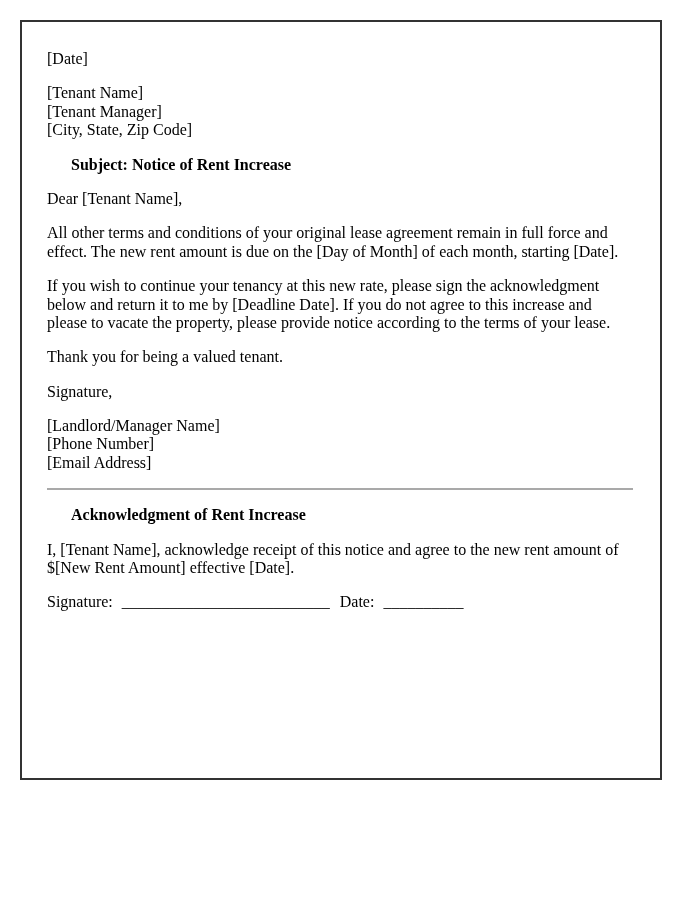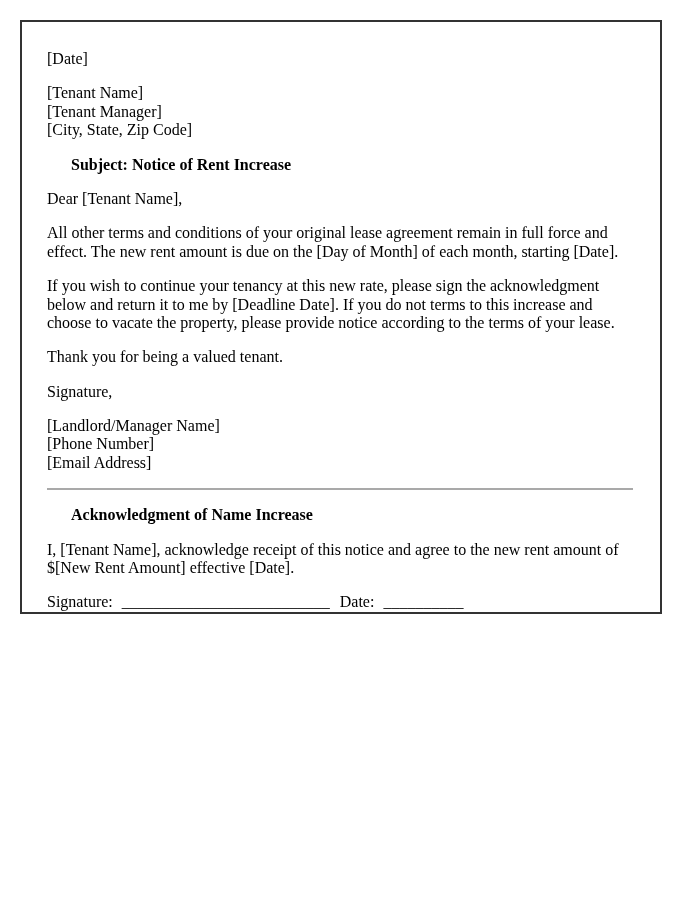--- a/index.html
+++ b/index.html
@@ -15,21 +15,21 @@
     font-family: "Liberation Serif", "DejaVu Serif", serif;
     font-size: 16px;
     line-height: 1.15;
     color: #000000;
   }
   .letter-page {
     position: absolute;
     left: 20px;
     top: 20px;
     width: 642px;
-    height: 594px;
+    height: 760px;
     box-sizing: border-box;
     border: 2px solid #333333;
     background: #ffffff;
     padding: 28px 27px 26px 25px;
   }
   .para {
     margin: 16px 0;
   }
   .para:first-child {
     margin-top: 0;
@@ -66,35 +66,35 @@
   </div>
 
   <p class="para bold">Subject: Notice of Rent Increase</p>
 
   <p class="para">Dear [Tenant Name],</p>
 
 
 
   <p class="para">All other terms and conditions of your original lease agreement remain in full force and effect. The new rent amount is due on the [Day of Month] of each month, starting [Date].</p>
 
-  <p class="para">If you wish to continue your tenancy at this new rate, please sign the acknowledgment below and return it to me by [Deadline Date]. If you do not terms to this increase and choose to vacate the property, please provide notice according to the terms of your lease.</p>
+  <p class="para">If you wish to continue your tenancy at this new rate, please sign the acknowledgment below and return it to me by [Deadline Date]. If you do not agree to this increase and please to vacate the property, please provide notice according to the terms of your lease.</p>
 
   <p class="para">Thank you for being a valued tenant.</p>
 
   <p class="para">Signature,</p>
 
   <div class="para">
     <div>[Landlord/Manager Name]</div>
     <div>[Phone Number]</div>
     <div>[Email Address]</div>
   </div>
 
   <hr class="divider">
 
-  <p class="para bold">Acknowledgment of Name Increase</p>
+  <p class="para bold">Acknowledgment of Rent Increase</p>
 
   <p class="para">I, [Tenant Name], acknowledge receipt of this notice and agree to the new rent amount of $[New Rent Amount] effective [Date].</p>
 
   <p class="para">
     <span class="sig-label">Signature:</span>
     <span class="sig-underline">__________________________</span>
     <span class="sig-label">Date:</span>
     <span>__________</span>
   </p>
 

